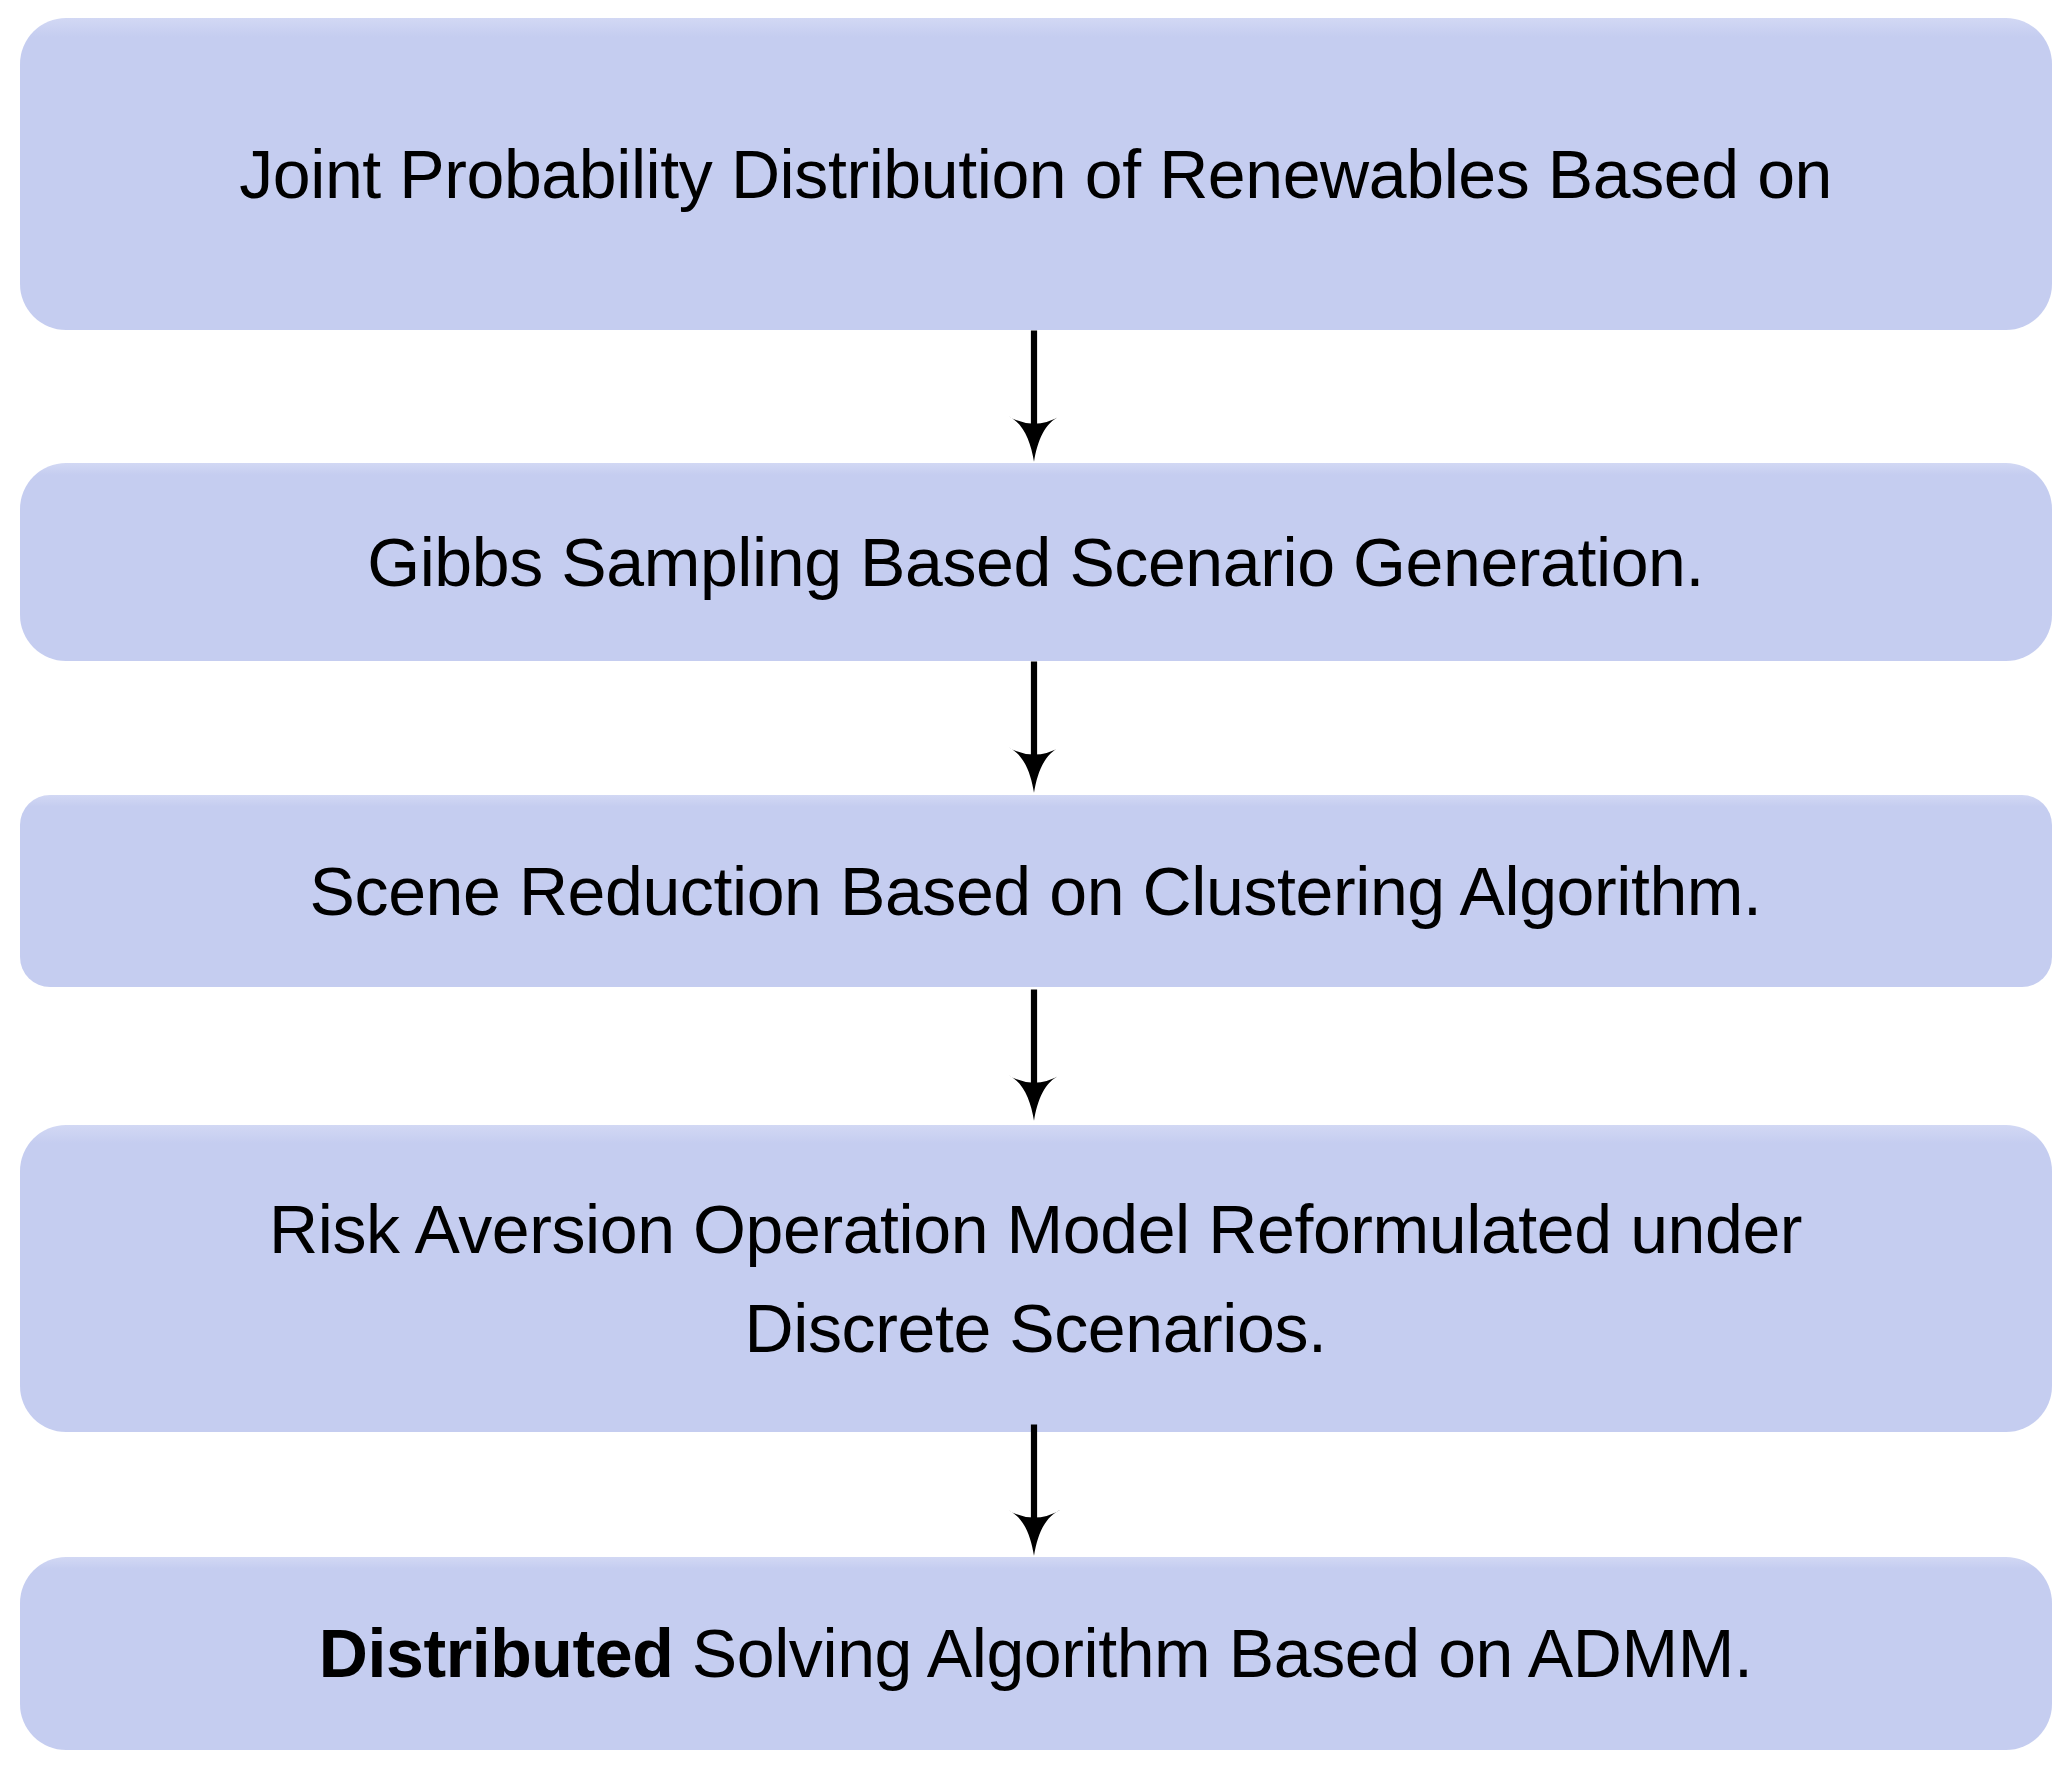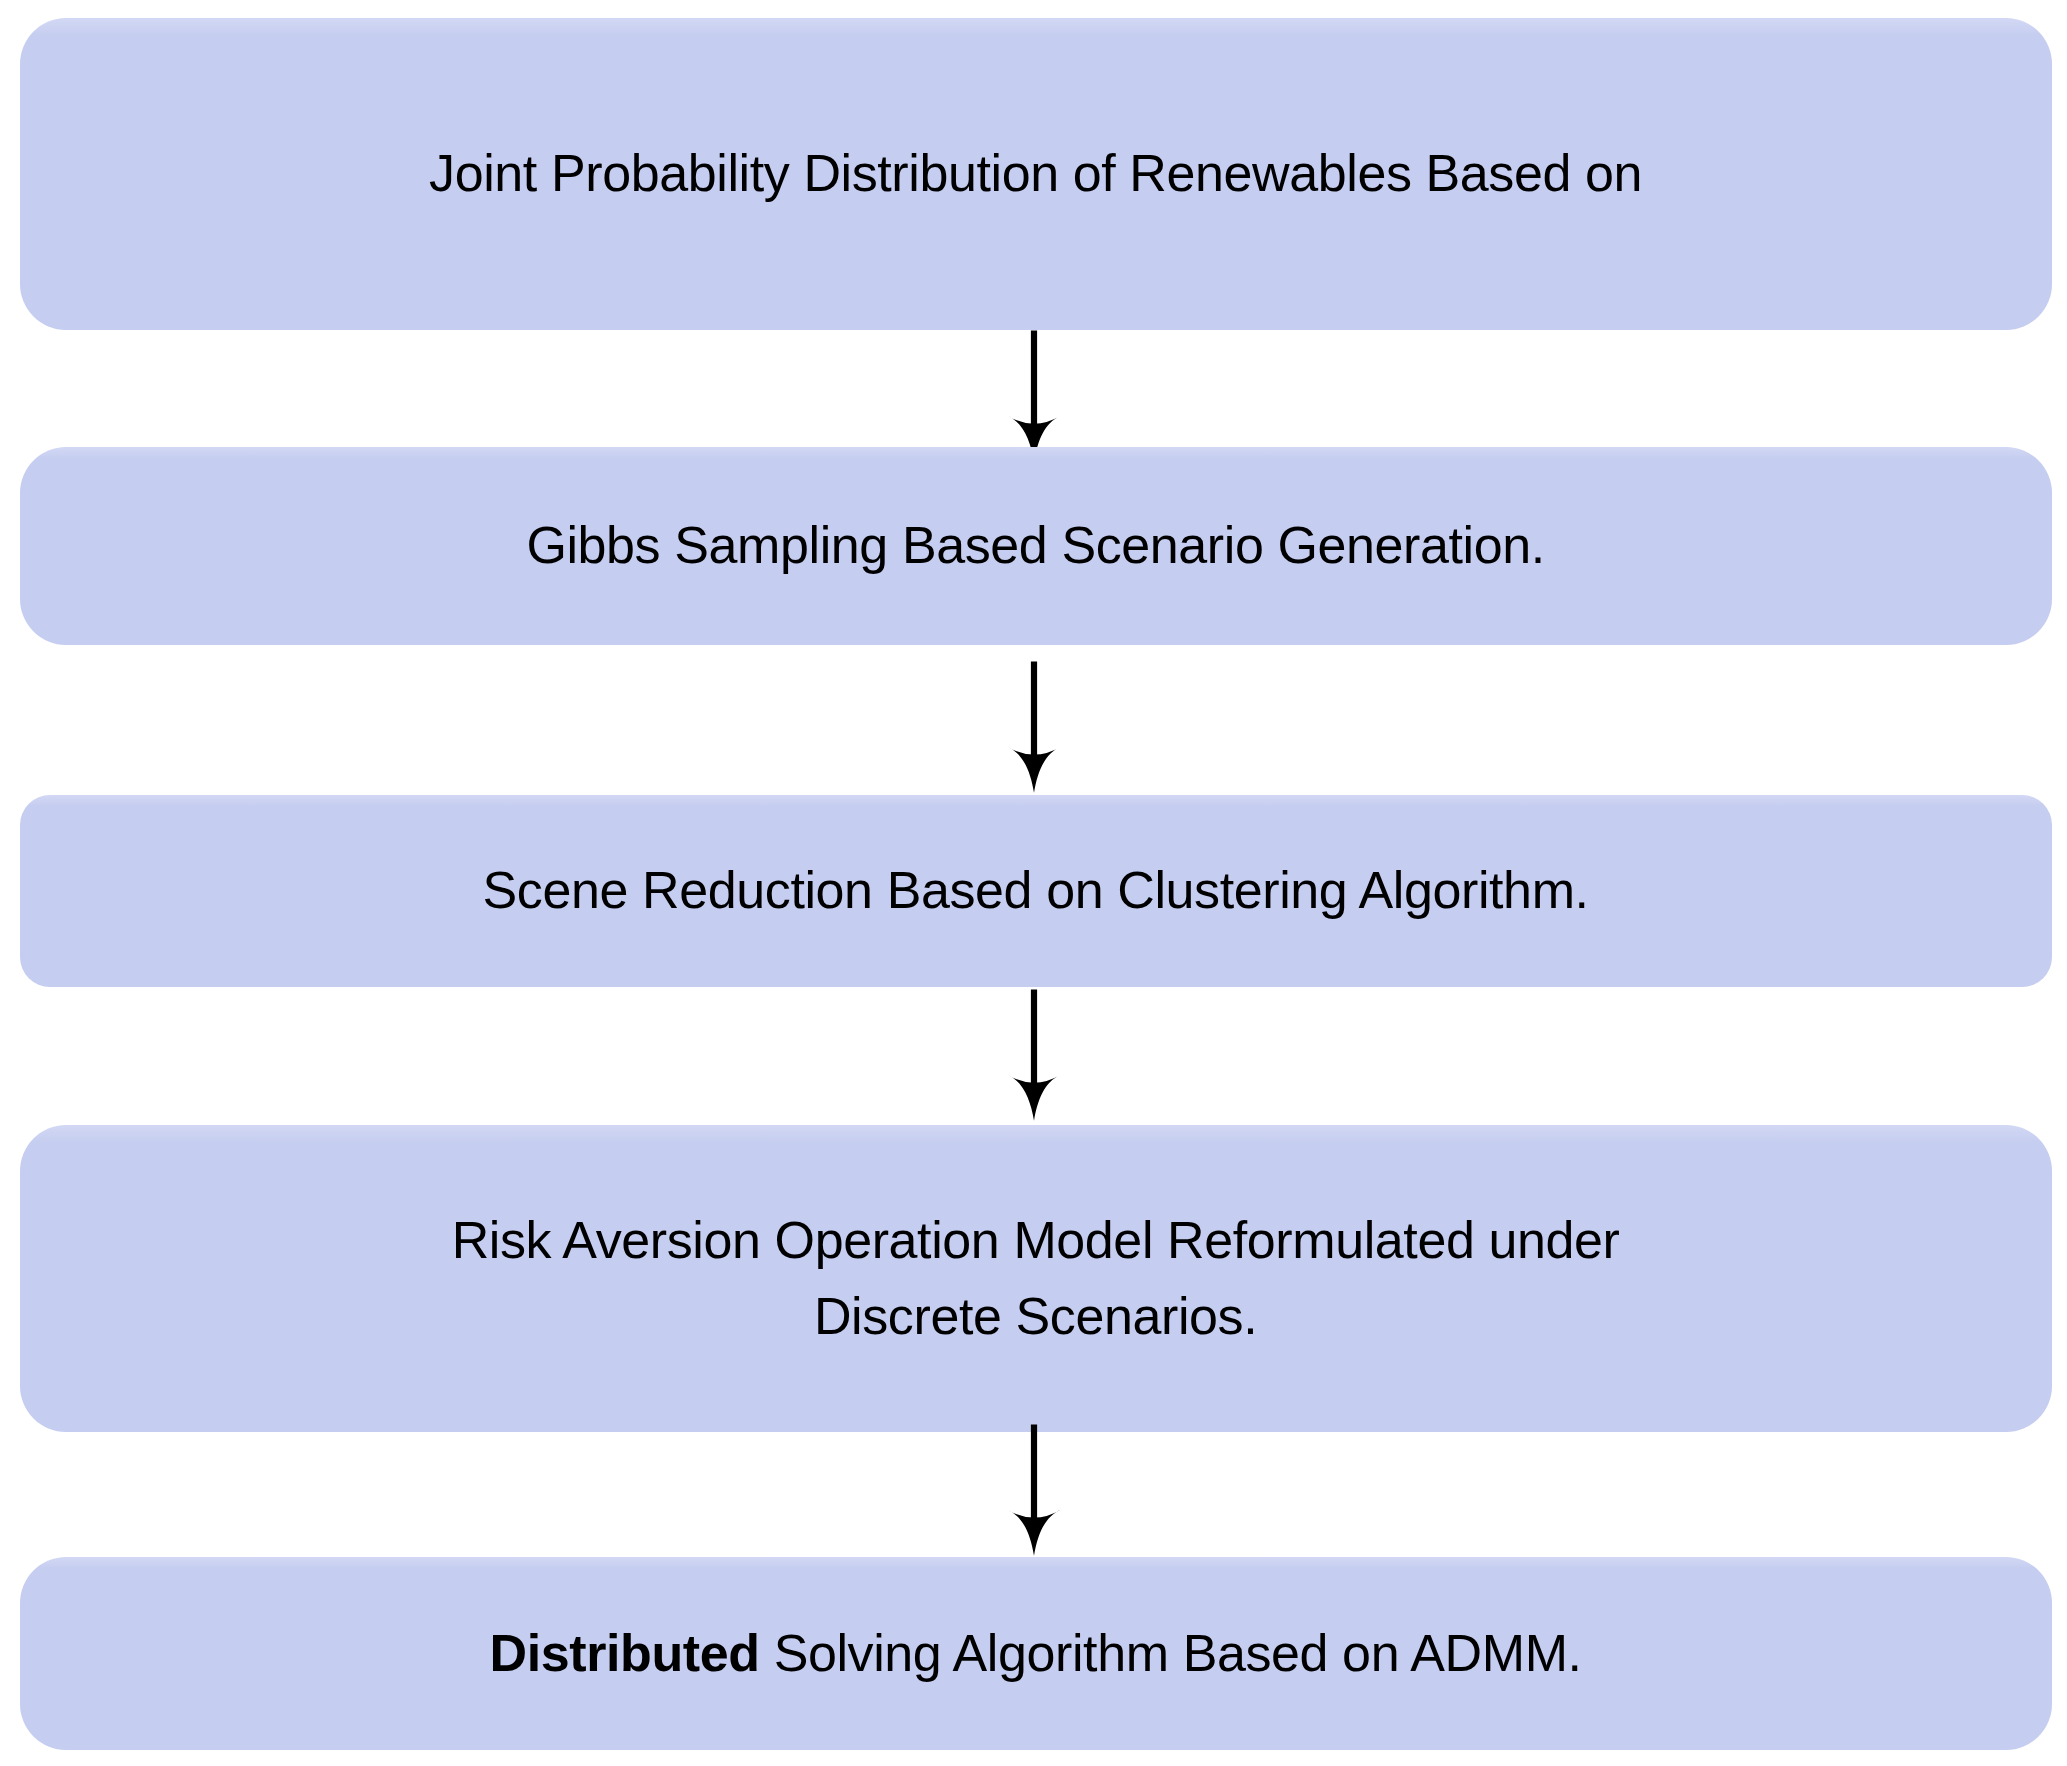--- a/index.html
+++ b/index.html
@@ -21,21 +21,21 @@
     width: 2032px;
     box-sizing: border-box;
     padding: 0 49px;
     background: linear-gradient(180deg, #d2d8f4 0%, #c5cdf0 6%, #c5cdf0 100%);
     border-radius: 46px;
     display: flex;
     flex-direction: column;
     align-items: center;
     justify-content: center;
     text-align: center;
-    font-size: 52px;
+    font-size: 68px;
     line-height: 1.45;
     letter-spacing: -0.4px;
   }
   .flow-line {
     white-space: nowrap;
   }
   .bold {
     font-weight: 700;
   }
   .arrow {
@@ -55,21 +55,21 @@
     <div class="flow-line"><span>Joint Probability Distribution of Renewables Based on</span></div>
   </div>
 
   <div class="arrow" style="top:330px;">
     <svg width="71" height="134" viewBox="0 0 80 150" xmlns="http://www.w3.org/2000/svg">
       <line x1="40" y1="0" x2="40" y2="110" stroke="#000000" stroke-width="7"></line>
       <path d="M 10 96 C 28 104, 36 124, 40 148 C 44 124, 52 104, 70 96 Q 40 114, 10 96 Z" fill="#000000"></path>
     </svg>
   </div>
 
-  <div class="flow-box" style="top:447px; height:198px;">
+  <div class="flow-box" style="top:463px; height:198px;">
     <div class="flow-line"><span>Gibbs Sampling Based Scenario Generation.</span></div>
   </div>
 
   <div class="arrow" style="top:661px;">
     <svg width="71" height="134" viewBox="0 0 80 150" xmlns="http://www.w3.org/2000/svg">
       <line x1="40" y1="0" x2="40" y2="110" stroke="#000000" stroke-width="7"></line>
       <path d="M 10 96 C 28 104, 36 124, 40 148 C 44 124, 52 104, 70 96 Q 40 114, 10 96 Z" fill="#000000"></path>
     </svg>
   </div>
 

